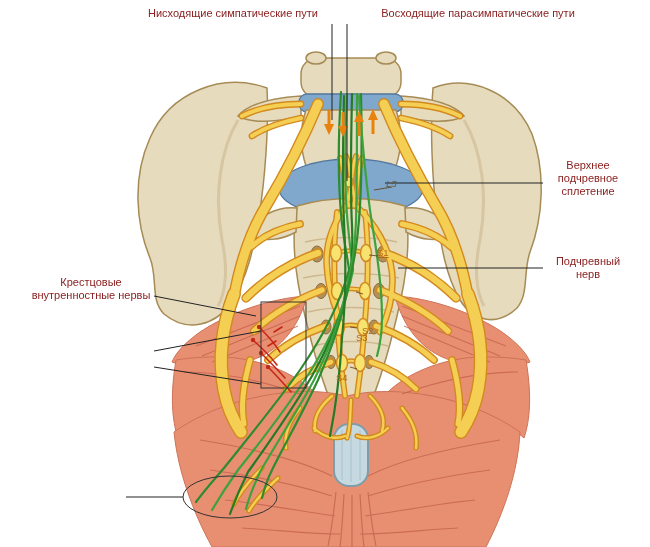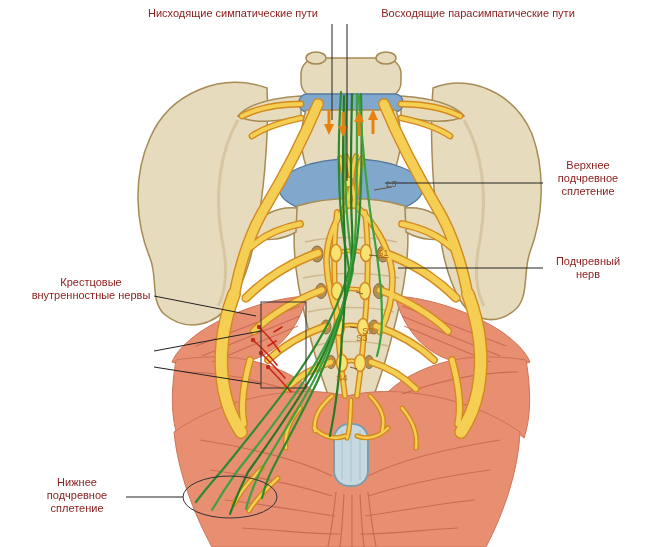--- a/index.html
+++ b/index.html
@@ -267,21 +267,20 @@
     <path d="M357 328 L 350 327"></path>
     <path d="M357 369 L 350 367"></path>
   </g>
 </svg>
 
 <div class="lbl lbl--top-left">Нисходящие симпатические пути</div>
 <div class="lbl lbl--top-right">Восходящие парасимпатические пути</div>
 <div class="lbl lbl--right1">Верхнее подчревное сплетение</div>
 <div class="lbl lbl--right2">Подчревный нерв</div>
 <div class="lbl lbl--left1">Крестцовые внутренностные нервы</div>
-<div class="lbl lbl--left3">Нижнее подчревное сплетение</div>
 
 <span class="lvl lvl--l5 lvl--l5p">L5</span>
 <span class="lvl lvl--s1">S1</span>
 <span class="lvl lvl--s2">S2</span>
 <span class="lvl lvl--s3">S3</span>
 <span class="lvl lvl--s4">S4</span>
 
 </div>
 
 </body></html>

